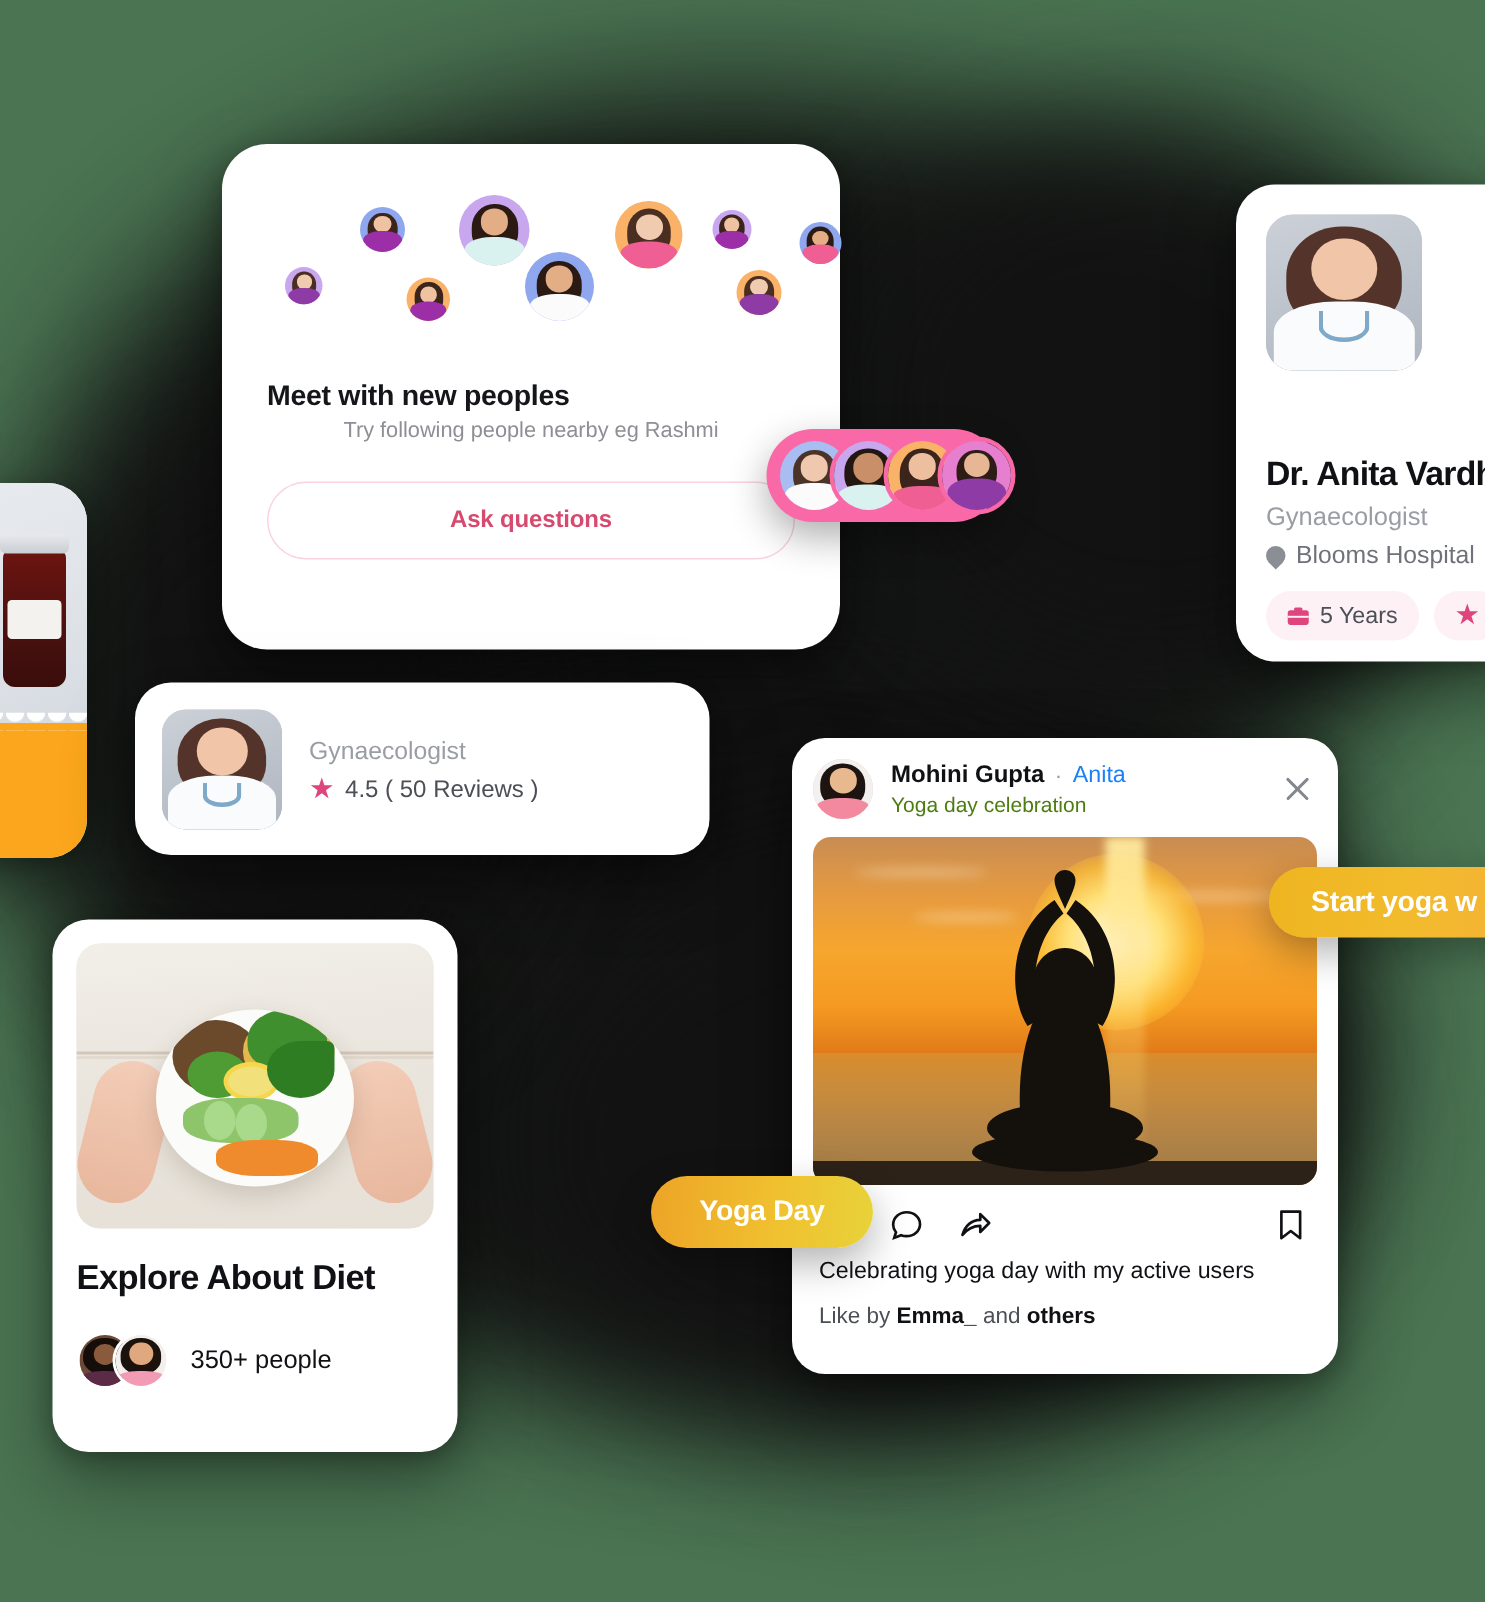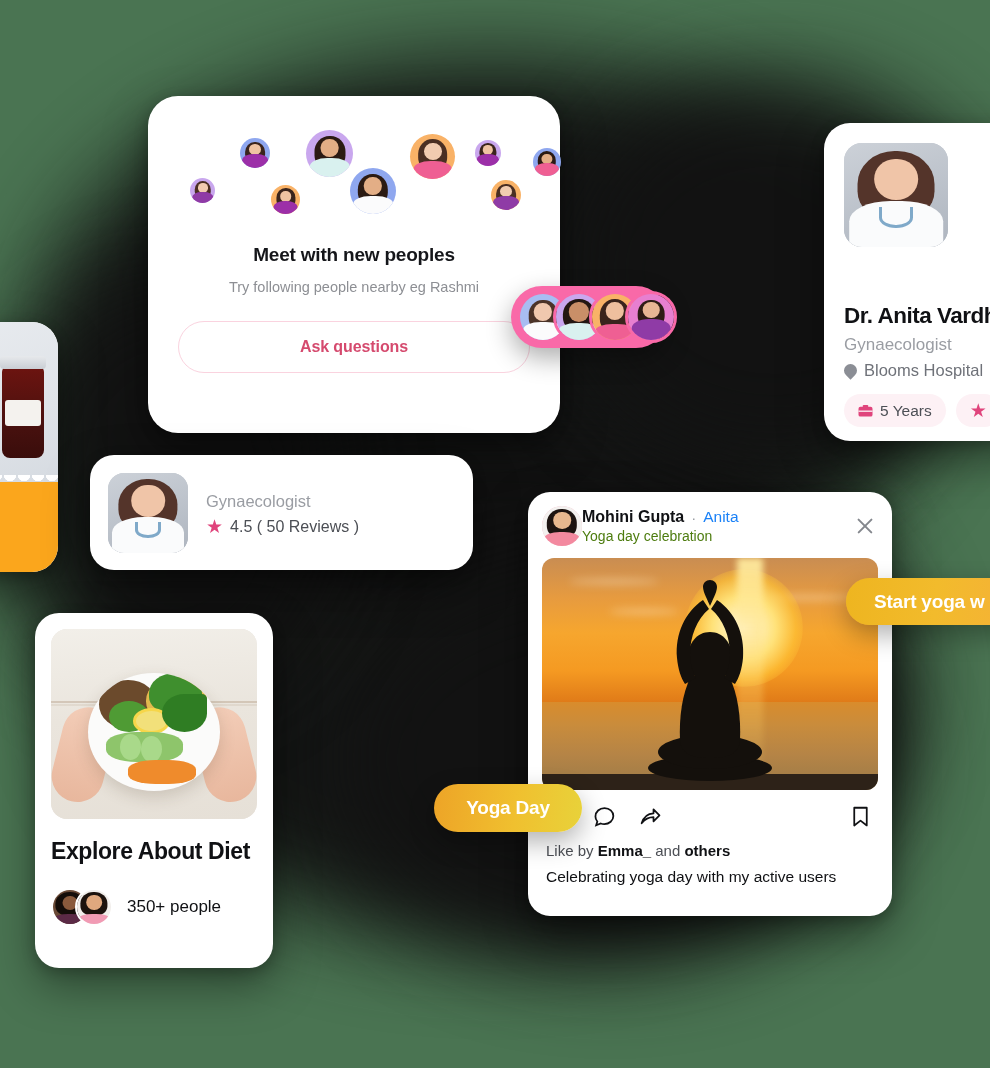--- a/index.html
+++ b/index.html
@@ -57,32 +57,32 @@
     height: 112px;
     margin-top: 12px;
   }
   .cloud-av {
     position: absolute;
     border-radius: 50%;
     overflow: hidden;
     background: #c9a7ee;
   }
   .explore-head {
-    text-align: center;
+    text-align: left;
     font-size: 19px;
     font-weight: 700;
     color: #15161a;
-    margin-top: 2px;
+    margin-top: 12px;
     letter-spacing: -0.2px;
   }
   .explore-sub {
     text-align: center;
     font-size: 14.5px;
     color: #8d8f94;
-    margin-top: 13px;
+    margin-top: 3px;
   }
   .explore-sub .try { margin-right: 4px; }
   #ask-questions-btn {
     display: block;
     width: 100%;
     margin-top: 26px;
     padding: 16px 0;
     border: 1.4px solid #fad3df;
     border-radius: 34px;
     background: #fff;
@@ -202,21 +202,21 @@
     left: 528px; top: 492px; width: 364px; height: 424px;
     border-radius: 22px;
     padding: 14px 14px 0;
   }
   .post-head { display: flex; align-items: center; }
   #post-avatar {
     width: 40px; height: 40px; border-radius: 50%;
     overflow: hidden; position: relative; flex: 0 0 auto;
     background: #f7b6c6;
   }
-  .post-head-txt { margin-left: 0; flex: 1; }
+  .post-head-txt { margin-left: 12px; flex: 1; }
   .post-name-row { display: flex; align-items: center; gap: 7px; }
   #post-name { font-size: 16px; font-weight: 700; color: #101114; }
   .dot-sep { color: #9a9da3; font-size: 15px; }
   #follow-link { font-size: 15.5px; color: #1a81f7; cursor: pointer; }
   #post-sub { font-size: 14px; color: #4d7c0f; margin-top: 2px; }
   #post-close {
     width: 26px; height: 26px; position: relative; cursor: pointer; flex: 0 0 auto;
   }
   #post-close::before, #post-close::after {
     content: ""; position: absolute; left: 3px; top: 12px;
@@ -294,21 +294,21 @@
     background: linear-gradient(95deg,#eda427 0%, #f0c02f 55%, #e8d23a 100%);
   }
   #start-yoga-badge {
     left: 846px; top: 578px; width: 200px; height: 47px;
     padding-left: 28px; justify-content: flex-start;
     background: linear-gradient(95deg,#eeb520 0%, #f2bb2c 45%, #f6ae3a 100%);
   }
 
   
   #diet-card {
-    left: 35px; top: 613px; width: 238px; height: 355px;
+    left: 35px; top: 613px; width: 270px; height: 355px;
     border-radius: 24px;
     padding: 16px;
   }
   #diet-image {
     height: 190px; border-radius: 16px; overflow: hidden; position: relative;
     background: #e9e5e0;
   }
   .table-wood {
     position: absolute; inset: 0;
     background: linear-gradient(175deg,#f2efe9 0%,#eae5dd 45%,#e6e0d7 100%);
@@ -635,27 +635,27 @@
         </svg>
       </div>
       <div class="spacer"></div>
       <div class="act" style="margin-right:0">
         <svg width="25" height="25" viewBox="0 0 24 24" fill="none" stroke="#101114" stroke-width="1.7" stroke-linejoin="round">
           <path d="M6 3.6h12v17l-6-4.6-6 4.6z"></path>
         </svg>
       </div>
     </div>
 
+    <div id="post-caption">Celebrating yoga day with my active users</div>
     <div id="like-text">
       <span>Like by</span>
       <b>Emma_</b>
       <span>and</span>
       <b>others</b>
     </div>
-    <div id="post-caption">Celebrating yoga day with my active users</div>
   </div>
 
   <div class="gbadge" id="yoga-day-badge">Yoga Day</div>
   <div class="gbadge" id="start-yoga-badge">Start yoga w</div>
 
   <div class="card" id="diet-card">
     <div id="diet-image">
       <div class="table-wood"></div>
       <div class="wood-line" style="top:38%"></div>
       <div class="wood-line" style="top:39.5%;opacity:.4"></div>

